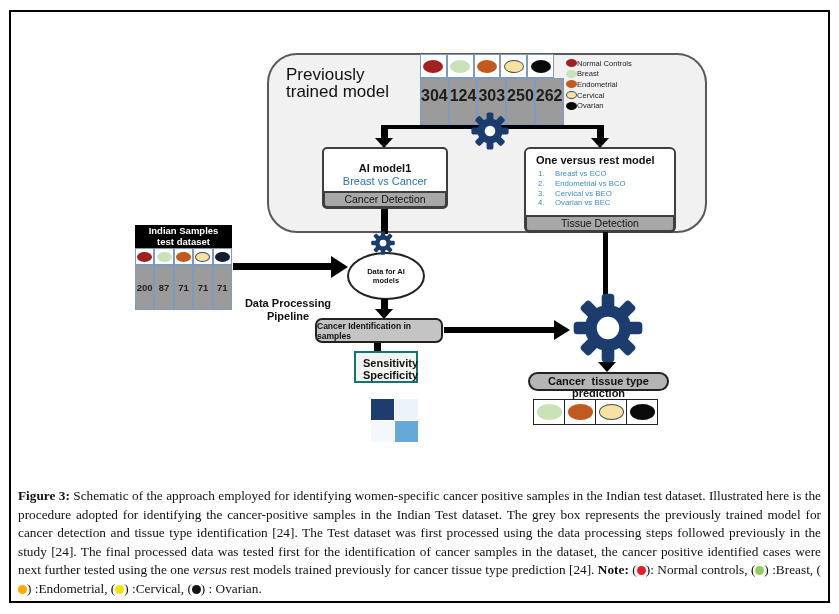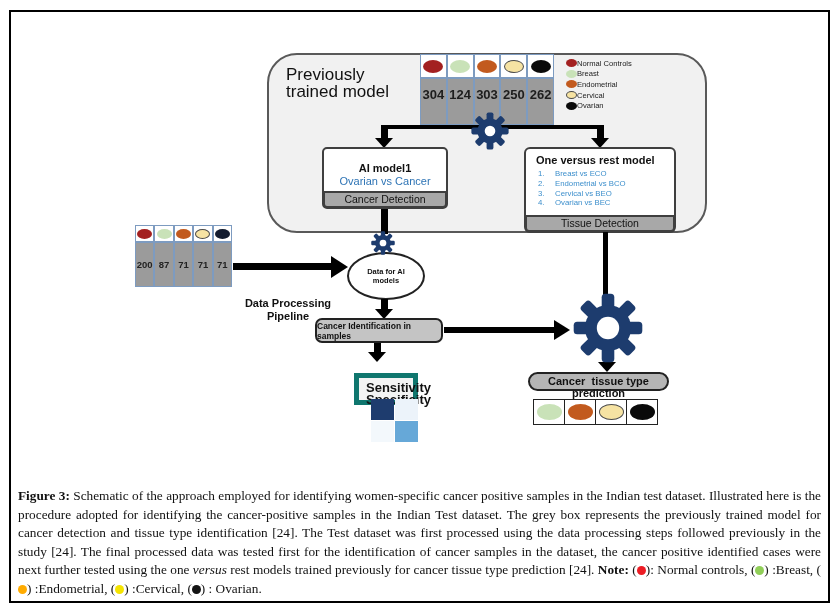--- a/index.html
+++ b/index.html
@@ -18,21 +18,21 @@
     background:#f1f1f1; border:2px solid #595959; border-radius:30px; }
   #trained-label { left:286px; top:66px; width:120px; font-size:17px; line-height:17px;
     color:#111; font-weight:500; }
 
   
   #ttable { left:420px; top:54px; width:134px; }
   .trow { display:flex; width:134px; }
   .tcell { flex:1; border:1px solid #7d9bc0; display:flex; align-items:center; justify-content:center; }
   .trow-head .tcell { height:24px; background:#fff; }
   .trow-body .tcell { height:47px; background:#9b9b9b; align-items:flex-start; padding-top:8px;
-    font-size:13px; font-weight:bold; color:#1d1d1d; }
+    font-size:16px; font-weight:bold; color:#1d1d1d; }
   .ell { border-radius:50%; display:inline-block; }
   .ell-t { width:20px; height:13px; }
   .ell-bordered { border:1px solid #4a4a4a; }
 
   
   #legend { left:566px; top:58px; }
   .legend-row { display:flex; align-items:center; gap:0; height:10.6px; }
   .legend-dot { width:11px; height:8px; border-radius:50%; flex:none; }
   .legend-label { font-size:7.6px; color:#222; white-space:nowrap; }
 
@@ -102,22 +102,22 @@
     border:2px solid #222; border-radius:50%; display:flex; flex-direction:column;
     align-items:center; justify-content:center; font-size:7.5px; font-weight:bold;
     line-height:9px; color:#111; }
 
   
   #cid-box { left:315px; top:318px; width:128px; height:25px; background:#c4c4c4;
     border:2px solid #222; border-radius:7px; font-size:8.5px; font-weight:bold;
     color:#111; display:flex; align-items:center; justify-content:center; }
 
   
-  #sens-box { left:354px; top:373px; width:64px; height:32px; background:#f3f3f3;
-    border:5px solid #0f766e; font-size:13px; font-weight:bold; color:#111;
+  #sens-box { left:354px; top:351px; width:64px; height:32px; background:#f3f3f3;
+    border:2px solid #0f766e; font-size:11px; font-weight:bold; color:#111;
     line-height:12px; padding:4px 0 0 7px; }
 
   
   #cmatrix { left:371px; top:399px; width:49px; display:grid;
     grid-template-columns:23px 23px; grid-template-rows:21px 21px; gap:1px; }
   .cm-cell { width:23px; height:21px; }
 
   
   #pred-box { left:528px; top:372px; width:141px; height:19px; background:#b5b5b5;
     border:2px solid #222; border-radius:10px; font-size:11px; font-weight:bold;
@@ -194,21 +194,21 @@
 </div>
 
 <div id="branch-line" class="abs line"></div>
 <div id="stub-l" class="abs line"></div>
 <div id="head-l" class="abs head-down"></div>
 <div id="stub-r" class="abs line"></div>
 <div id="head-r" class="abs head-down"></div>
 
 <div id="ai-box" class="abs">
   <div class="ai-title">AI model1</div>
-  <div class="ai-sub" style="color: rgb(46, 116, 181);">Ovarian vs Cancer</div>
+  <div class="ai-sub" style="color: rgb(46, 116, 181);">Breast vs Cancer</div>
   <div class="box-footer">Cancer Detection</div>
 </div>
 
 <div id="ovr-box" class="abs">
   <div class="ovr-title">One versus rest model</div>
   <div class="ovr-item" style="color: rgb(61, 143, 204);">
     <span class="ovr-num">1.</span>
     <span>Breast vs ECO</span>
   </div>
   <div class="ovr-item" style="color: rgb(61, 143, 204);">
@@ -220,20 +220,24 @@
     <span>Cervical vs BEO</span>
   </div>
   <div class="ovr-item" style="color: rgb(61, 143, 204);">
     <span class="ovr-num">4.</span>
     <span>Ovarian vs BEC</span>
   </div>
   <div class="box-footer">Tissue Detection</div>
 </div>
 
 <div id="itable" class="abs">
+  <div id="itable-head">
+    <div>Indian Samples</div>
+    <div>test dataset</div>
+  </div>
   <div class="irow irow-ell">
     <div class="icell">
         <span class="ell ell-i" style="background: rgb(163, 32, 32);"></span>
       </div>
     <div class="icell">
         <span class="ell ell-i" style="background: rgb(201, 226, 184);"></span>
       </div>
     <div class="icell">
         <span class="ell ell-i" style="background: rgb(194, 90, 30);"></span>
       </div>

